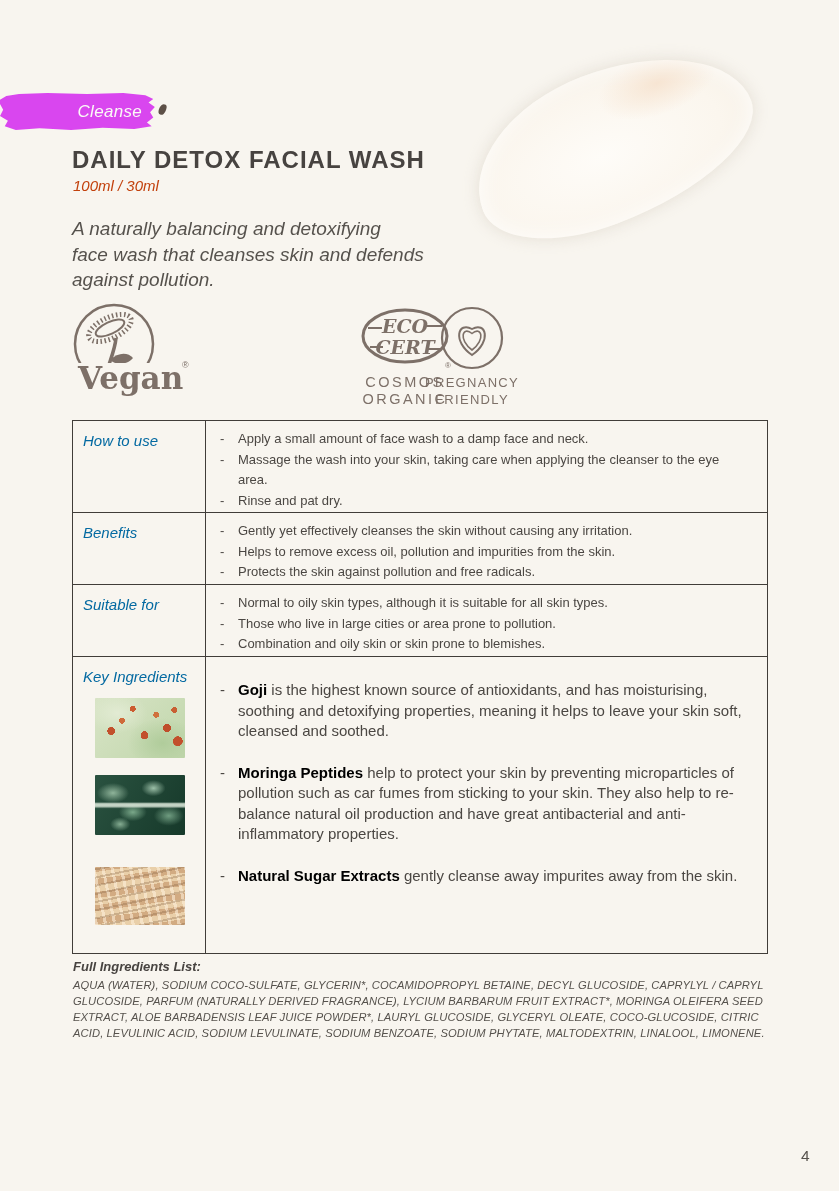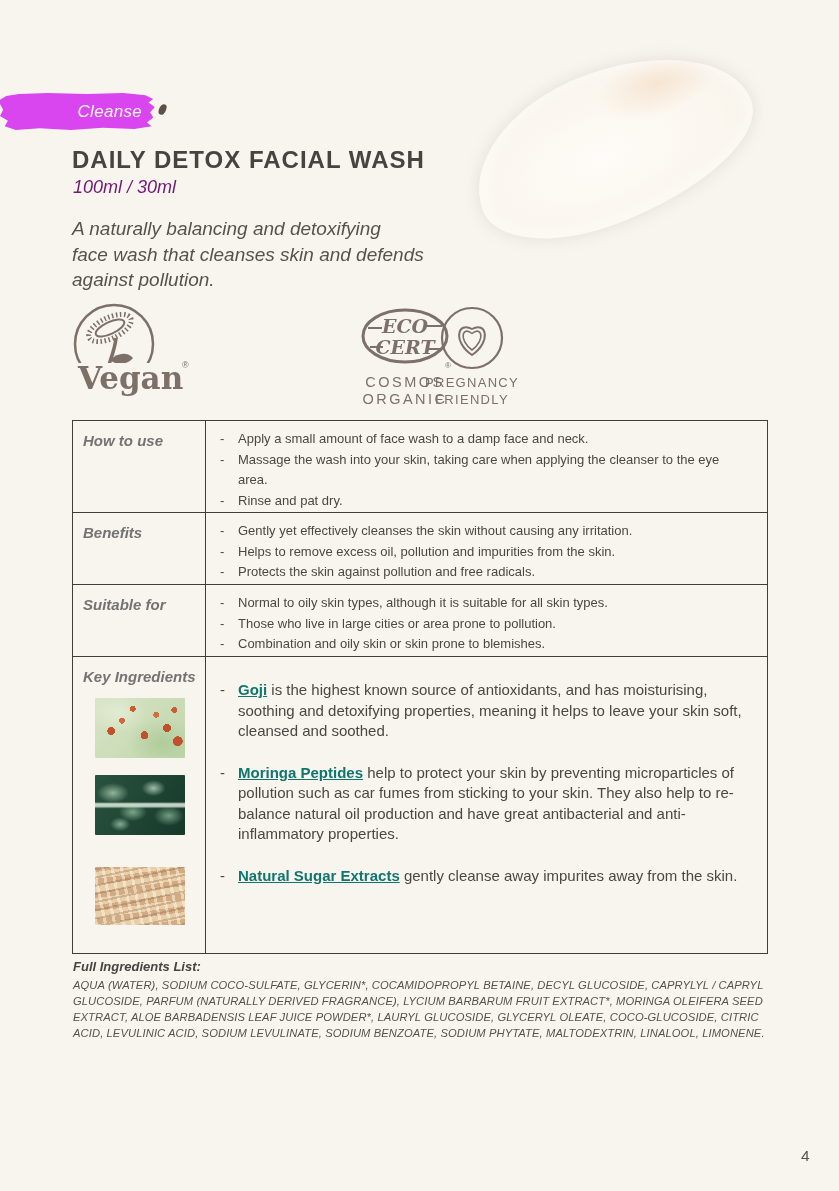--- a/index.html
+++ b/index.html
@@ -32,21 +32,21 @@
     position:absolute;left:159px;top:104px;width:7px;height:11px;
     background:#5d5047;border-radius:60% 40% 55% 45%;transform:rotate(18deg);
   }
   
   .title{
     position:absolute;left:72px;top:146px;margin:0;
     font-size:24px;font-weight:bold;letter-spacing:1px;color:#474340;
   }
   .volumes{
     position:absolute;left:73px;top:177px;
-    font-style:italic;font-size:18px;color:#701a75;
+    font-style:italic;font-size:15px;color:#c2410c;
   }
   .description{
     position:absolute;left:72px;top:216px;
     font-style:italic;font-size:19px;line-height:25.5px;color:#56524d;
   }
   
   .badges{position:absolute;left:70px;top:298px;width:470px;height:112px;}
   .badge{position:absolute;}
   .badge svg{display:block;}
   .b-vegan{left:0;top:4px;}
@@ -57,21 +57,21 @@
   .info-table{
     position:absolute;left:72px;top:420px;width:696px;
     border:1px solid #413d39;box-sizing:border-box;background:transparent;
   }
   .row{display:grid;grid-template-columns:133px 1fr;box-sizing:border-box;}
   .row + .row{border-top:1px solid #413d39;}
   .r1{height:91px}.r2{height:72px}.r3{height:72px}.r4{height:297px}
   .label-cell{
     border-right:1px solid #413d39;box-sizing:border-box;
     padding:11px 6px 0 10px;
-    font-weight:bold;font-style:italic;font-size:15px;color:#737373;
+    font-weight:normal;font-style:italic;font-size:15px;color:#0369a1;
   }
   .content-cell{box-sizing:border-box;overflow:hidden;}
   .content-cell ul{margin:0;padding:8px 14px 0 10px;list-style:none;}
   .content-cell li{
     position:relative;padding-left:22px;max-width:505px;
     font-size:13px;line-height:20.5px;color:#4b4743;
   }
   .content-cell li::before{content:"-";position:absolute;left:4px;}
   
   .ki-img{width:90px;height:60px;margin-left:12px;border-radius:1px;}
@@ -108,21 +108,21 @@
       repeating-linear-gradient(78deg, rgba(255,242,222,.55) 0 3px, transparent 3px 9px),
       repeating-linear-gradient(-8deg, #d2ab82 0 6px, #e9cfa9 6px 13px),
       #dcb992;
   }
   .ki-content{padding:23px 14px 0 10px;}
   .ki-item{
     position:relative;padding-left:22px;margin:0 0 21px 0;max-width:535px;
     font-size:15px;line-height:20.5px;color:#4b4743;
   }
   .ki-item::before{content:"-";position:absolute;left:4px;}
-  .ki-item strong{color:#0f766e;text-decoration:underline;}
+  .ki-item strong{color:#000000;}
   
   .full-ing{position:absolute;left:73px;top:959px;width:712px;color:#56524d;}
   .fi-heading{font-weight:bold;font-style:italic;font-size:13px;color:#474340;}
   .fi-text{margin-top:3px;font-style:italic;font-size:11.2px;line-height:16px;letter-spacing:.1px;}
   .fi-footnote{margin-top:3px;font-size:11.5px;letter-spacing:.6px;}
   
   .page-number{position:absolute;left:801px;top:1147px;font-size:15.5px;color:#56524d;}
 
   .logo-text{fill:#7d7068;}
 </style>

